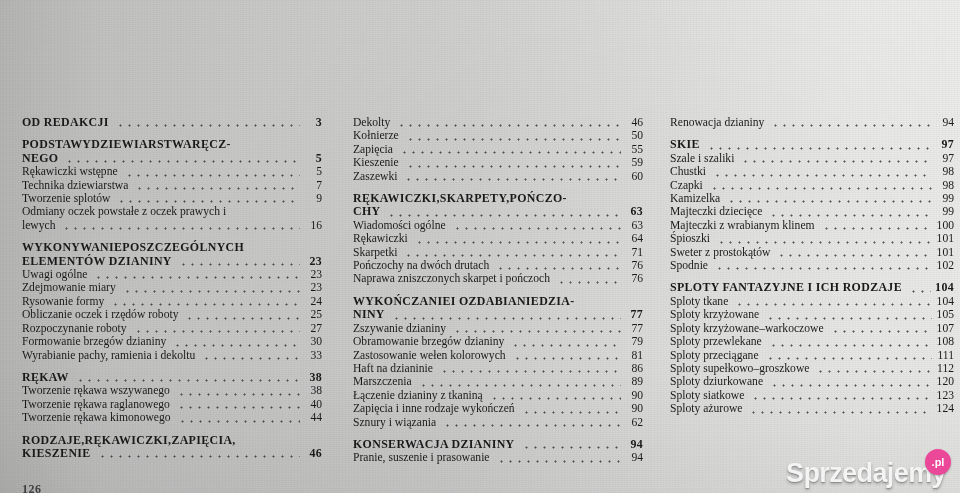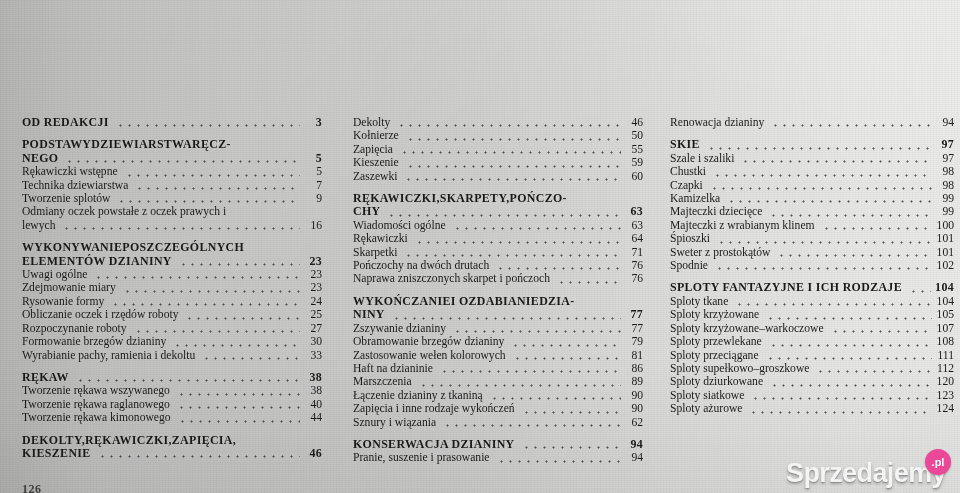--- a/index.html
+++ b/index.html
@@ -258,21 +258,21 @@
         <span class="pg">40</span>
       </div>
       <div class="entry">
         <span class="lbl">Tworzenie rękawa kimonowego</span>
         <span class="dots"></span>
         <span class="pg">44</span>
       </div>
       <div class="gap"></div>
       <div class="head2line">
         <div class="l1">
-          <span>DEKOLTY,</span>
+          <span>RODZAJE,</span>
           <span>RĘKAWICZKI,</span>
           <span>ZAPIĘCIA,</span>
         </div>
         <div class="entry head">
           <span class="lbl">KIESZENIE</span>
           <span class="dots"></span>
           <span class="pg">46</span>
         </div>
       </div>
     </div>

